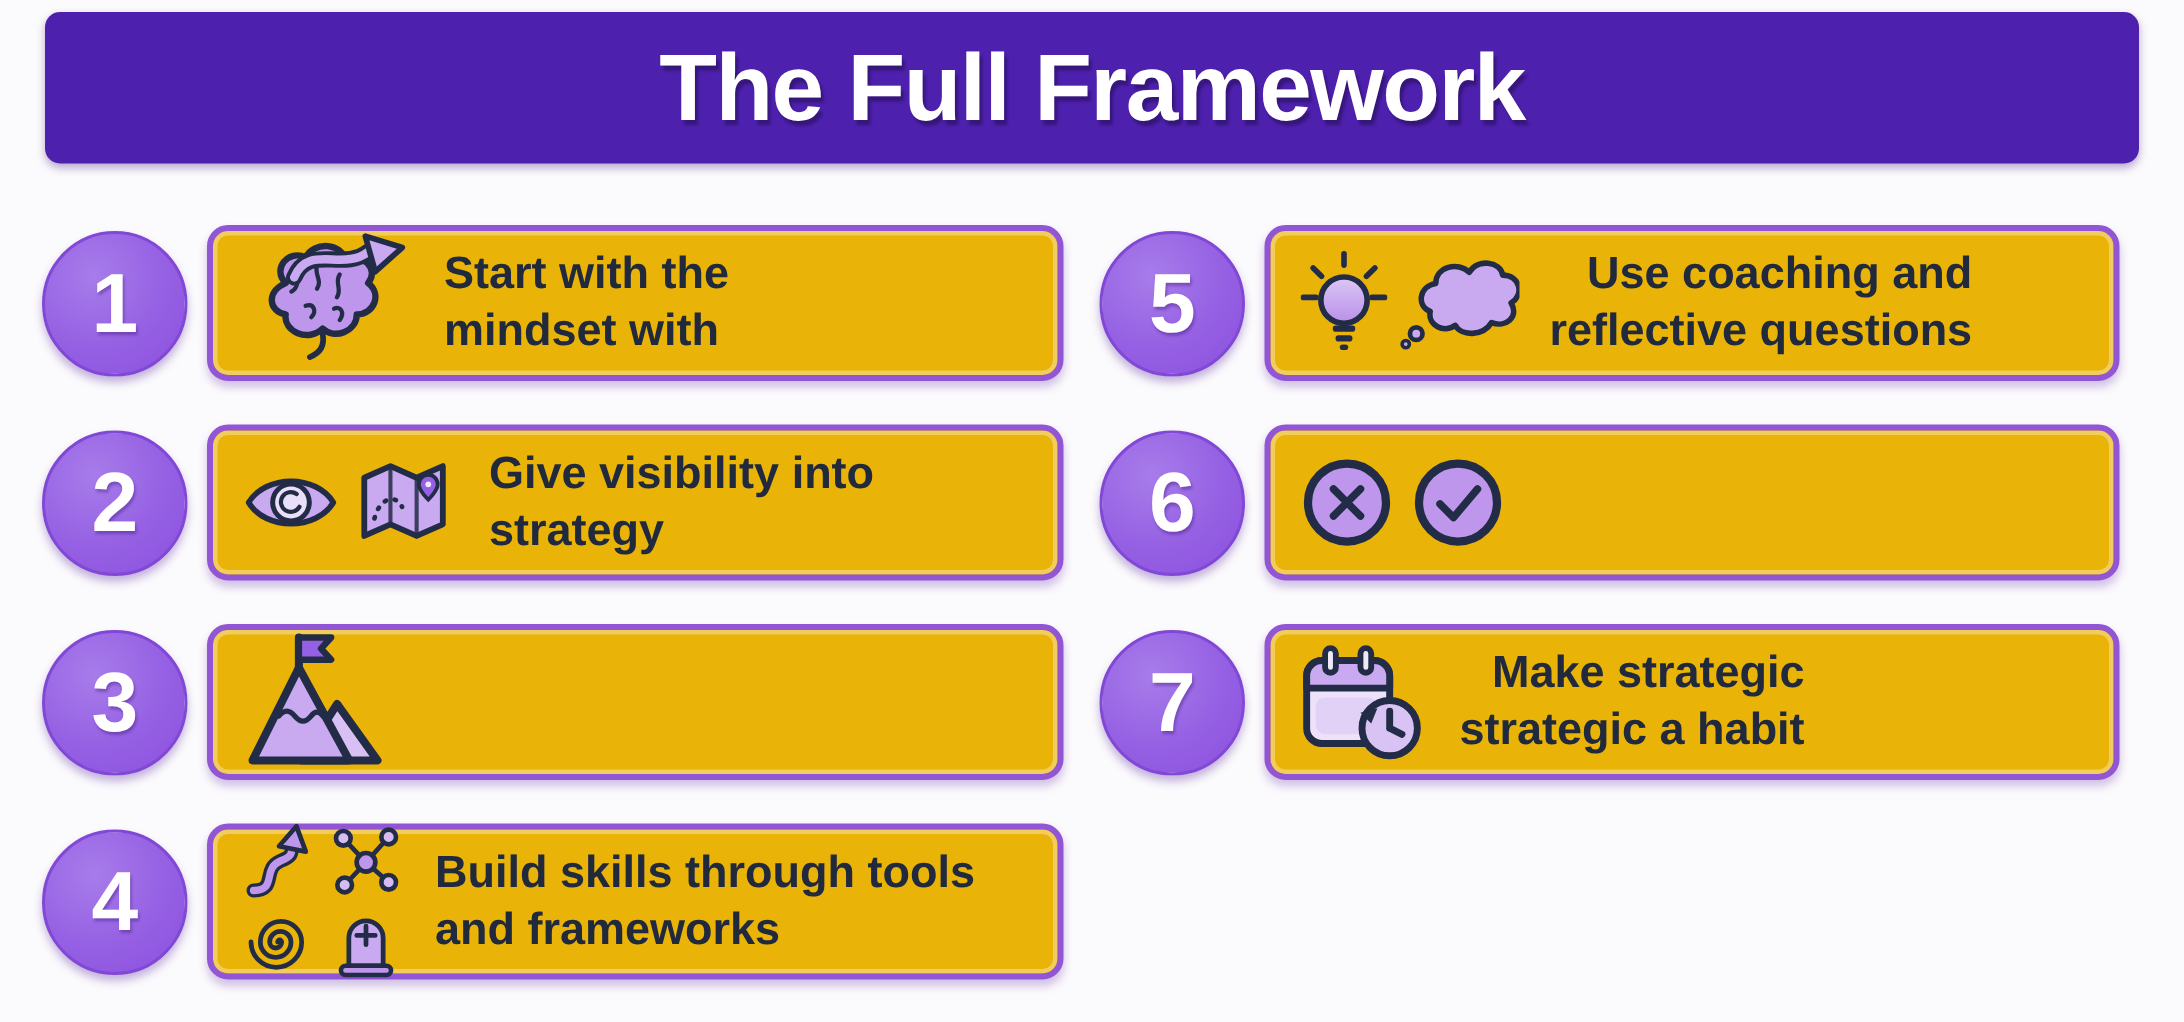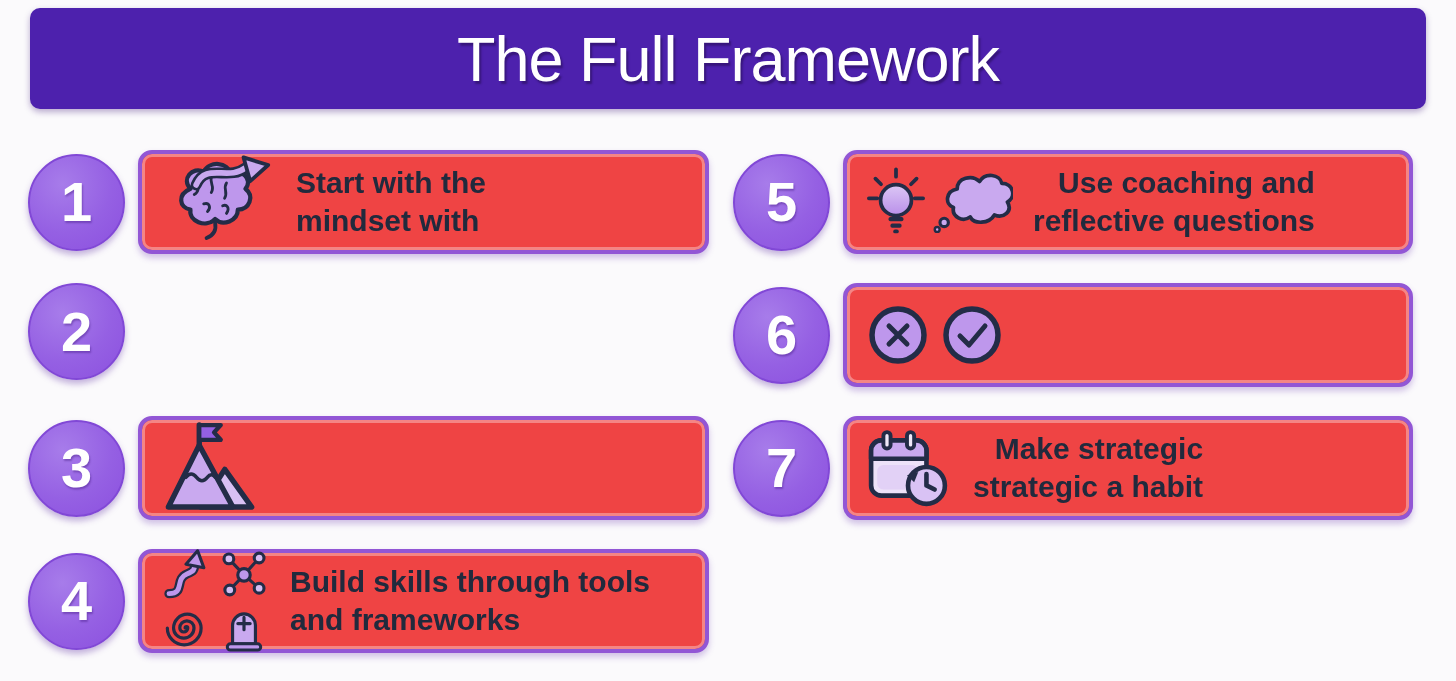--- a/index.html
+++ b/index.html
@@ -9,39 +9,39 @@
     font-family:"Liberation Sans","DejaVu Sans",sans-serif;
   }
   
   .header{
     position:absolute;left:30px;top:8px;width:1396px;height:101px;
     background:#4D21AD;border-radius:10px;
     display:flex;align-items:center;justify-content:center;
     box-shadow:0 3px 6px rgba(60,20,120,.35);
   }
   .title{
-    color:#FFFFFF;font-size:63px;font-weight:normal;letter-spacing:-1px;
+    color:#FFFFFF;font-size:63px;font-weight:bold;letter-spacing:-1px;
     text-shadow:2px 3px 2px rgba(28,8,64,.45);
   }
   
   .step{position:absolute;display:flex;align-items:center;}
   .badge{
     flex:0 0 auto;width:97px;height:97px;border-radius:50%;
     background:radial-gradient(circle at 35% 30%, #A77CEA 0%, #9560E3 55%, #8C50DF 100%);
     border:2px solid #8148D6;box-sizing:border-box;
     display:flex;align-items:center;justify-content:center;
     box-shadow:0 4px 6px rgba(90,40,160,.35);
   }
   .badge span{
     color:#FFFFFF;font-size:56px;font-weight:bold;line-height:1;
     text-shadow:1px 2px 2px rgba(50,10,110,.35);
   }
   .card{
     box-sizing:border-box;height:104px;border-radius:14px;
-    background:#ef4444;border:4px solid #9256D5;
+    background:#eab308;border:4px solid #9256D5;
     display:flex;align-items:center;padding:0 20px;
     margin-left:13px;
     box-shadow:0 4px 6px rgba(110,60,180,.3), inset 0 0 0 3px rgba(255,255,255,.35);
   }
   .card-left{width:571px;}
   .card-right{width:570px;text-align:right;}
   .icons{display:flex;align-items:center;gap:12px;margin-right:24px;flex:0 0 auto;}
   .minigrid{display:grid;grid-template-columns:auto auto;gap:4px 10px;align-items:center;justify-items:center;margin-right:22px;flex:0 0 auto;}
   .label{color:#212A3D;font-size:30px;line-height:38px;font-weight:600;white-space:nowrap;}
   svg{display:block;}
@@ -82,20 +82,40 @@
         <div>Start with the</div>
         <div>mindset with</div>
       </div>
     </div>
   </div>
 
   <div class="step s2">
     <div class="badge">
         <span>2</span>
       </div>
+    <div class="card card-left">
+      <div class="icons">
+        <svg width="64" height="46" viewBox="0 0 68 48">
+          <path d="M4 24 C16 4 52 4 64 24 C52 44 16 44 4 24 Z" fill="#C9A9EF" stroke="#232C47" stroke-width="4" stroke-linejoin="round"></path>
+          <circle cx="34" cy="24" r="13" fill="#EADFF8" stroke="#232C47" stroke-width="3.5"></circle>
+          <path d="M38 18 a7 7 0 1 0 2 9" fill="none" stroke="#232C47" stroke-width="3" stroke-linecap="round"></path>
+        </svg>
+        <svg width="64" height="60" viewBox="0 0 66 60">
+          <path d="M5 13 L23 5 L41 13 L59 5 L59 45 L41 53 L23 45 L5 53 Z" fill="#C9A9EF" stroke="#232C47" stroke-width="4" stroke-linejoin="round"></path>
+          <path d="M23 5 V45 M41 13 V53" fill="none" stroke="#232C47" stroke-width="2.8" opacity=".85"></path>
+          <path d="M12 41 C15 28 26 23 31 33" fill="none" stroke="#232C47" stroke-width="3.2" stroke-linecap="round" stroke-dasharray="1 6"></path>
+          <path d="M49 11 a6.5 6.5 0 0 1 6.5 6.5 C55.5 22 49 28 49 28 C49 28 42.5 22 42.5 17.5 A6.5 6.5 0 0 1 49 11 Z" fill="#9560E3" stroke="#232C47" stroke-width="2.6"></path>
+          <circle cx="49" cy="17.5" r="2" fill="#EFE8F8"></circle>
+        </svg>
+      </div>
+      <div class="label">
+        <div>Give visibility into</div>
+        <div>strategy</div>
+      </div>
+    </div>
   </div>
 
   <div class="step s3">
     <div class="badge">
         <span>3</span>
       </div>
     <div class="card card-left">
       <div class="icons">
         <svg width="96" height="94" viewBox="0 0 70 70">
           <polygon points="46,36 66,64 28,64" fill="#D8C0F4" stroke="#232C47" stroke-width="4" stroke-linejoin="round"></polygon>

